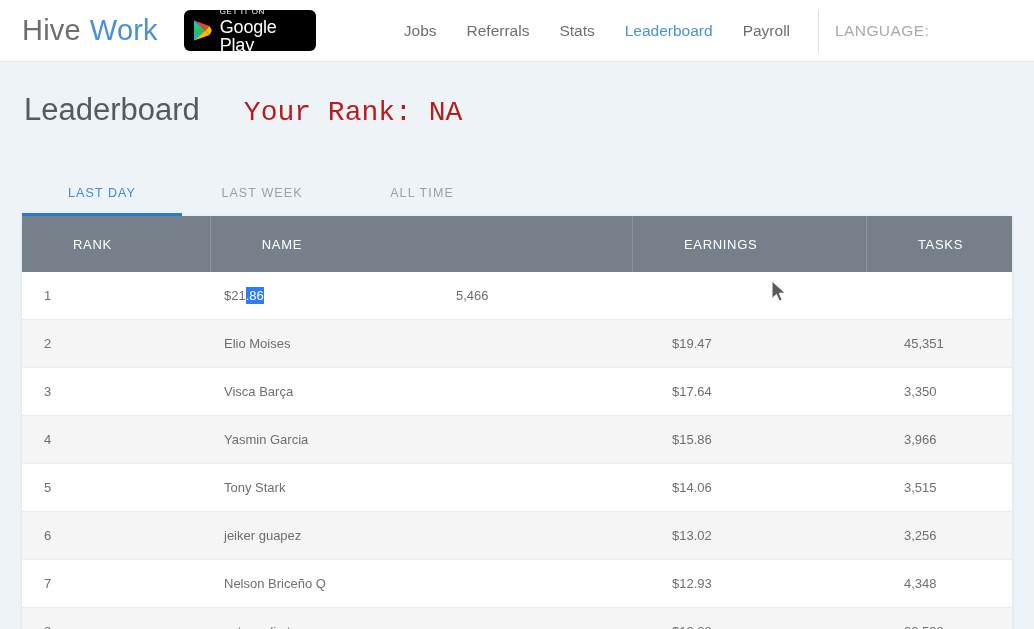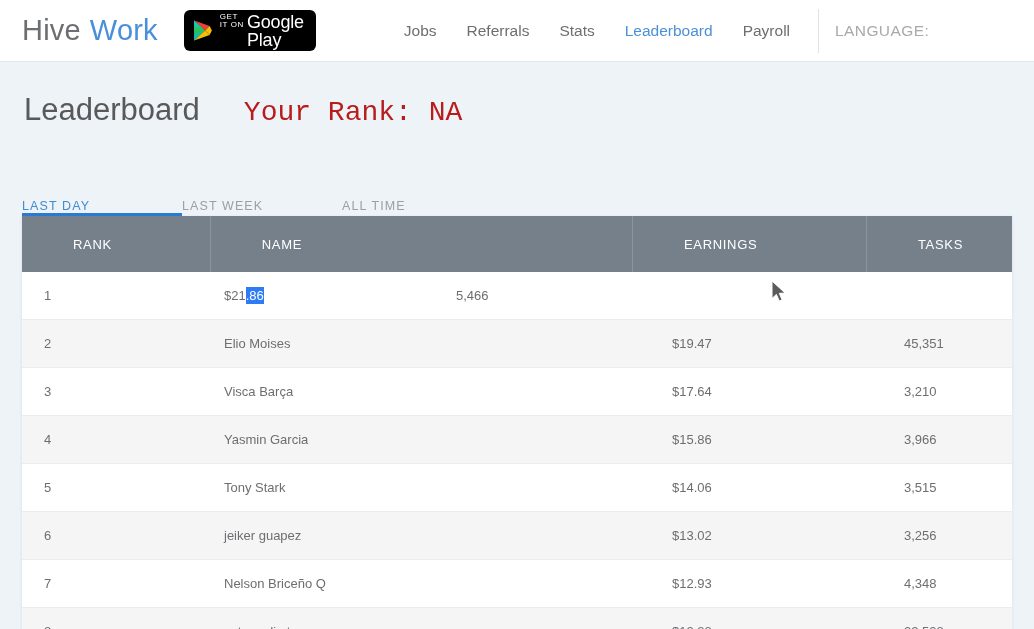--- a/index.html
+++ b/index.html
@@ -61,21 +61,21 @@
   .badge-google {
     background: #000000;
     width: 132px;
   }
   .badge-apple {
     background: #ffffff;
     border: 1.4px solid #4a4a4a;
     width: 113px;
   }
 
-  .badge-txt { display: flex; flex-direction: row; justify-content: center; line-height: 1; }
+  .badge-txt { display: flex; flex-direction: column; justify-content: center; line-height: 1; }
   .badge-small {
     font-size: 8px;
     letter-spacing: 0.6px;
     text-transform: uppercase;
     margin-bottom: 2px;
   }
   .badge-big { font-size: 18px; letter-spacing: -0.2px; }
   .badge-google .badge-small { color: #ffffff; }
   .badge-google .badge-big   { color: #ffffff; }
   .badge-apple .badge-small  { color: #111; letter-spacing: 0.3px; text-transform: none; font-size: 8.5px;}
@@ -142,24 +142,25 @@
 
   
   .tabs {
     display: flex;
     align-items: flex-end;
     height: 52px;
     margin-top: 6px;
   }
   .tab {
     width: 160px;
-    text-align: left;
+    text-align: center;
     font-size: 12.5px;
     letter-spacing: 1.1px;
     color: #9aa0a6;
+    padding-bottom: 13px;
     cursor: pointer;
     border-bottom: 3px solid transparent;
     user-select: none;
   }
   .tab.active {
     color: #3f8bd4;
     border-bottom-color: #2a7ad2;
   }
 
   
@@ -296,21 +297,21 @@
       <div class="cell c-rank">2</div>
       <div class="cell c-name">Elio Moises</div>
       <div class="cell c-earnings">$19.47</div>
       <div class="cell c-tasks">45,351</div>
     </div>
 
     <div class="trow odd">
       <div class="cell c-rank">3</div>
       <div class="cell c-name">Visca Barça</div>
       <div class="cell c-earnings">$17.64</div>
-      <div class="cell c-tasks">3,210</div>
+      <div class="cell c-tasks">3,350</div>
     </div>
 
     <div class="trow even">
       <div class="cell c-rank">4</div>
       <div class="cell c-name">Yasmin Garcia</div>
       <div class="cell c-earnings">$15.86</div>
       <div class="cell c-tasks">3,966</div>
     </div>
 
     <div class="trow odd">

